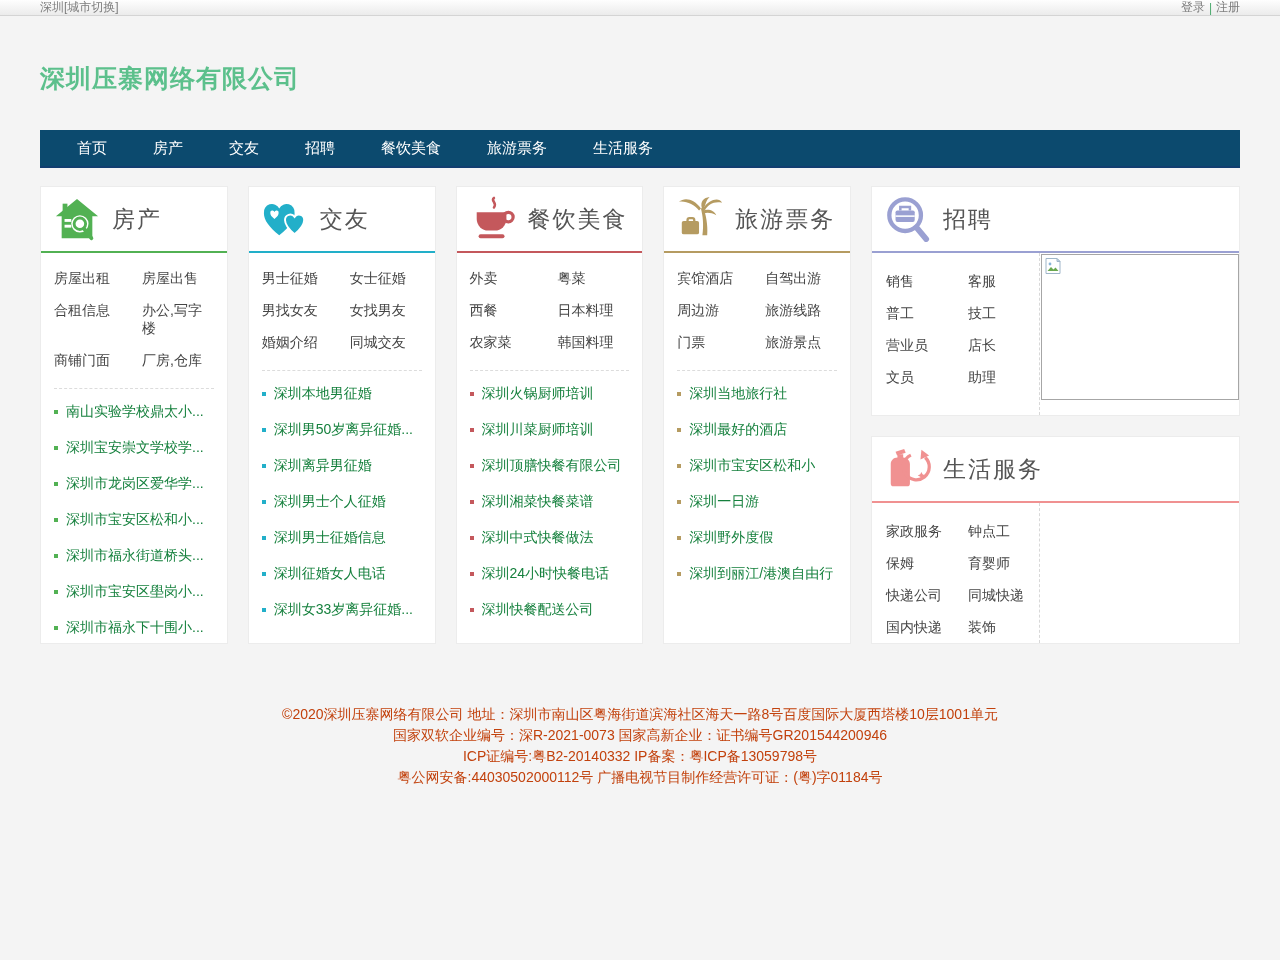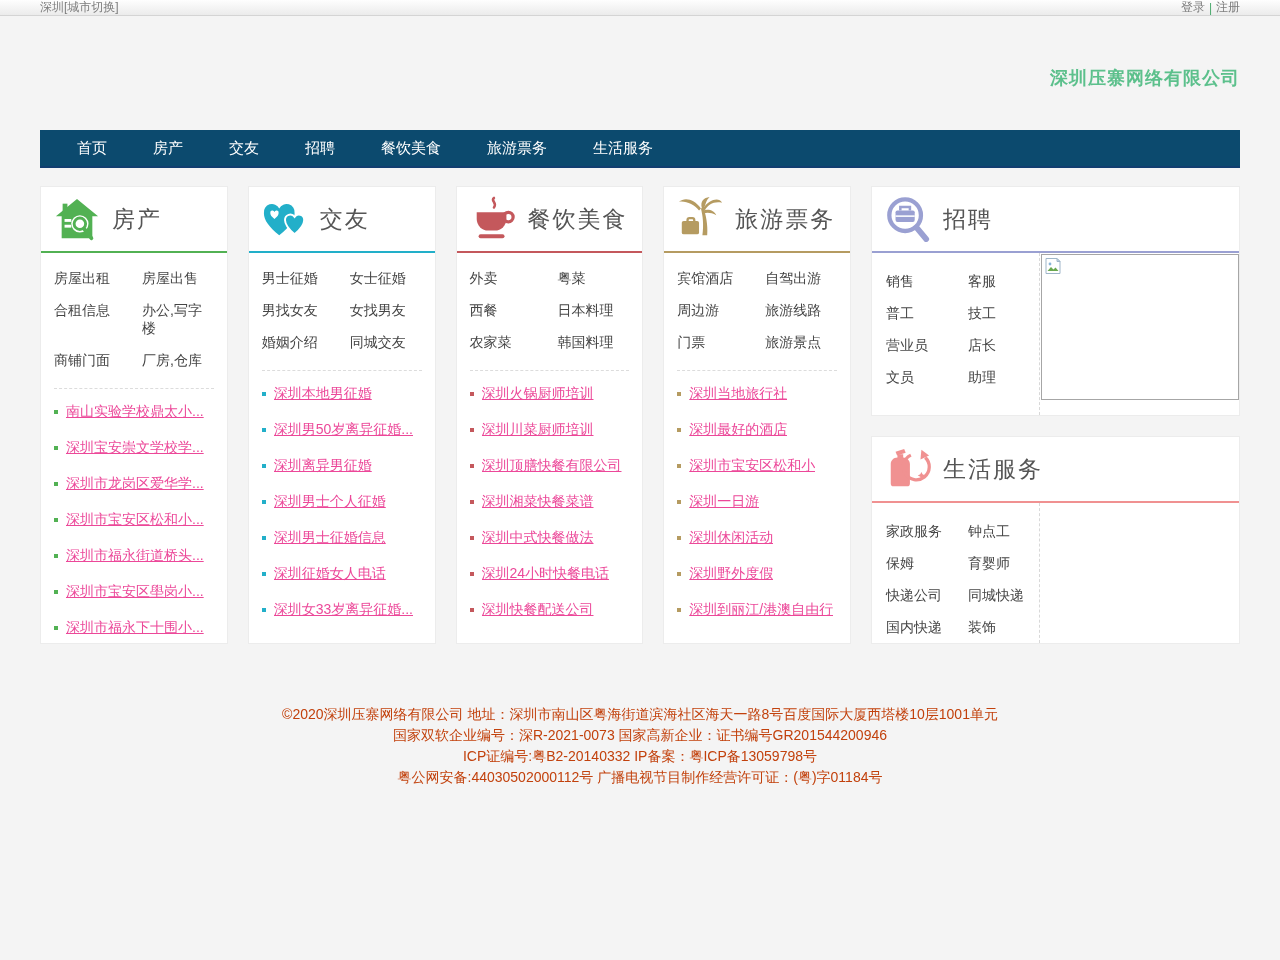--- a/index.html
+++ b/index.html
@@ -23,22 +23,22 @@
     display:flex; justify-content:space-between; align-items:center;
     font-size:12px; color:#7d7d7d;
   }
   .topbar-right { display:flex; align-items:center; gap:4px; }
   .topbar-sep { color:#4aa96c; }
 
   
   .wrap { width:1200px; margin:0 auto; }
   .site-title {
     margin-top:46px;
-    font-size:18px; font-weight:bold; color:#5cc08c;
-    letter-spacing:1px; line-height:32px;text-align:right;
+    font-size:25px; font-weight:bold; color:#5cc08c;
+    letter-spacing:1px; line-height:32px;
   }
   .nav {
     margin-top:36px; height:38px;
     background:#0c4a6e; border-bottom:2px solid #123e70;
     display:flex; align-items:center;
     padding-left:14px;
   }
   .nav li {
     padding:0 23px; color:#fff; font-size:15px; line-height:36px; cursor:pointer;
   }
@@ -63,21 +63,21 @@
     display:grid; grid-template-columns:88px auto; row-gap:14px;
     font-size:14px; color:#454545;
   }
 
   .dash { margin:12px 13px 0; border-top:1px dashed #dcdcdc; }
 
   .list { padding:5px 13px 8px; }
   .list li { display:flex; align-items:center; gap:8px; height:36px; }
   .bullet { width:4px; height:4px; background:var(--accent); flex:none; }
   .li-text {
-    font-size:14px; color:#ec4899; white-space:nowrap; overflow:hidden;text-decoration:underline;
+    font-size:14px; color:#15803d; white-space:nowrap; overflow:hidden;
   }
 
   
   .wide-body { display:flex; height:calc(100% - 66px); }
   .wide-cats {
     width:167px; padding:20px 0 0 14px;
     display:grid; grid-template-columns:82px auto; row-gap:14px; align-content:start;
     font-size:14px; color:#454545;
   }
   .wide-right { flex:1; border-left:1px dashed #d8d8d8; }
@@ -364,24 +364,20 @@
           <li>
             <span class="bullet"></span>
             <a class="li-text">深圳市宝安区松和小</a>
           </li>
 
           <li>
             <span class="bullet"></span>
             <a class="li-text">深圳一日游</a>
           </li>
 
-          <li>
-            <span class="bullet"></span>
-            <a class="li-text">深圳休闲活动</a>
-          </li>
 
           <li>
             <span class="bullet"></span>
             <a class="li-text">深圳野外度假</a>
           </li>
 
           <li>
             <span class="bullet"></span>
             <a class="li-text">深圳到丽江/港澳自由行</a>
           </li>

